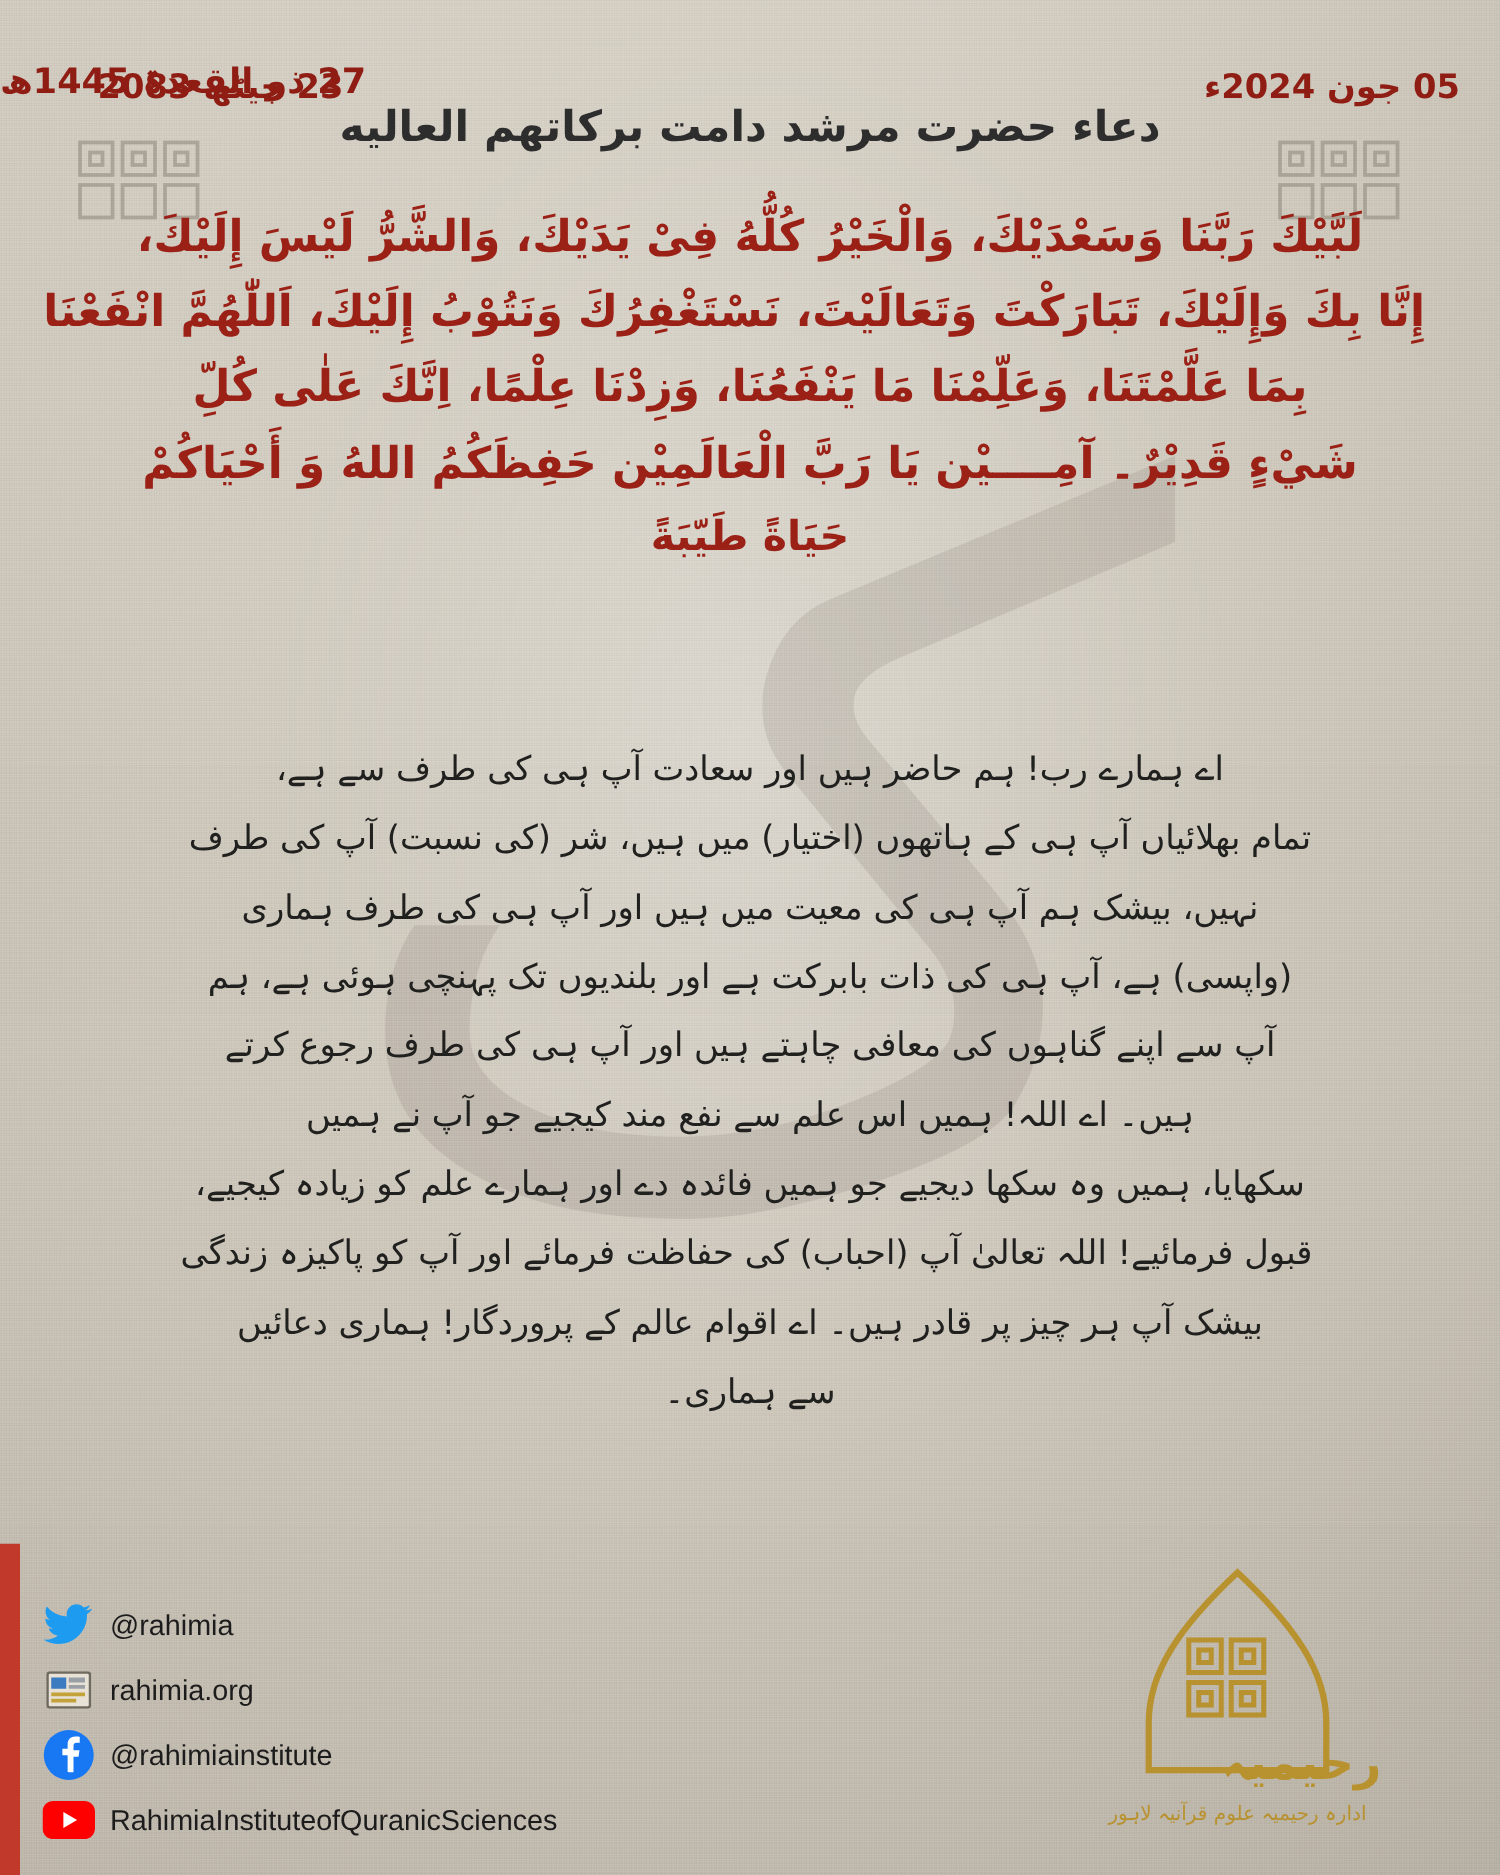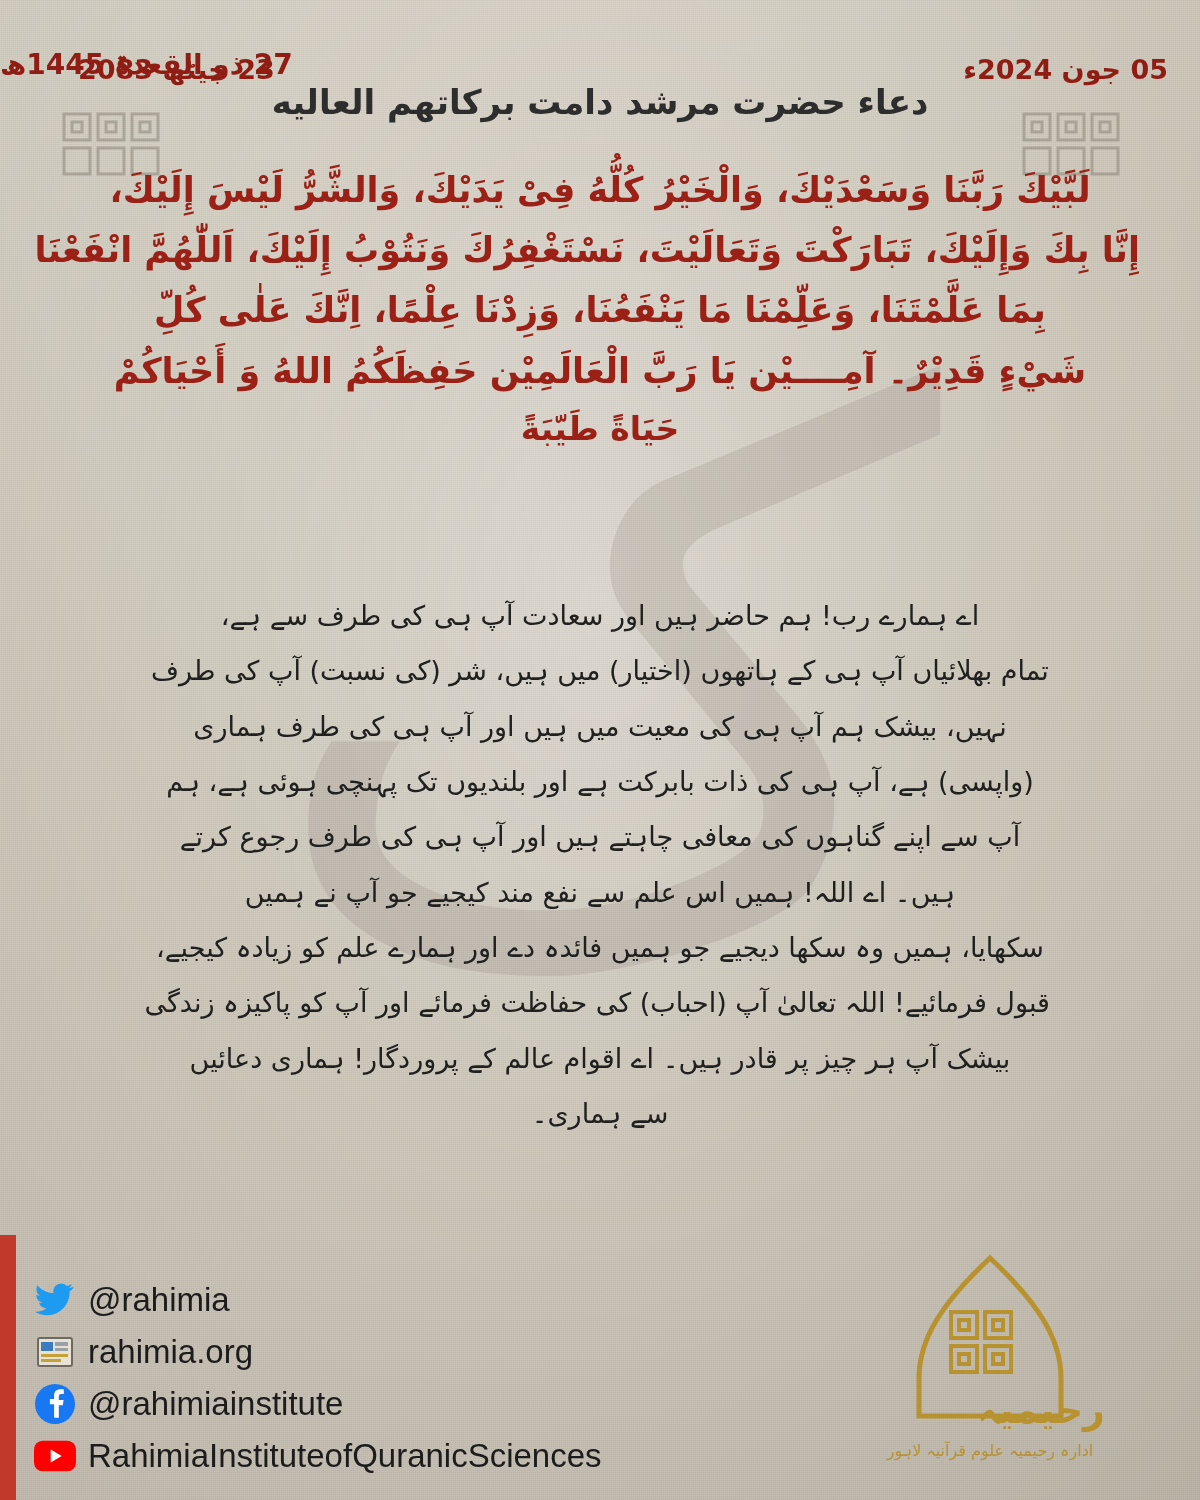--- a/index.html
+++ b/index.html
@@ -162,21 +162,21 @@
     text-align: left;
   }
   .social-row {
     display: flex;
     align-items: center;
     height: 52px;
     gap: 12px;
   }
   .social-label {
     font-family: "Liberation Sans", sans-serif;
-    font-size: 33px;
+    font-size: 23px;
     color: #1c1c1c;
     white-space: nowrap;
   }
   .sicon {
     width: 42px;
     height: 42px;
     display: flex;
     align-items: center;
     justify-content: center;
     flex: 0 0 42px;

